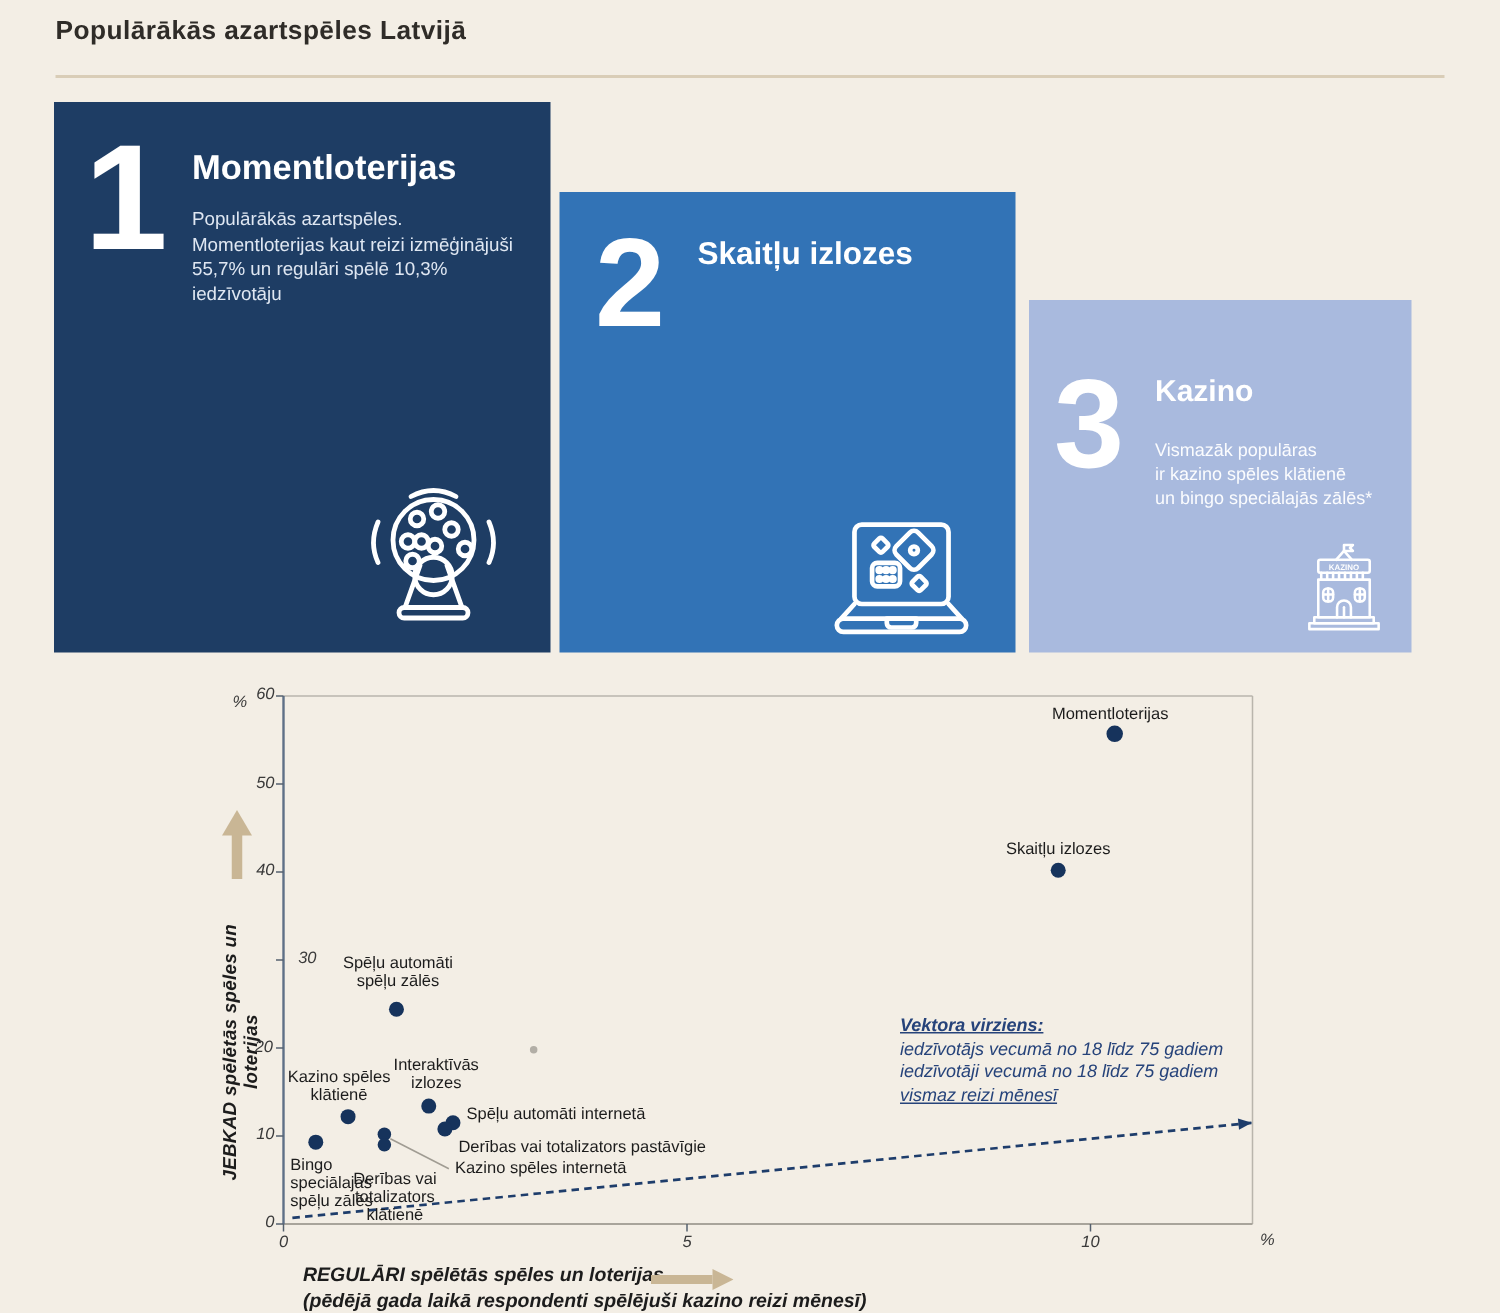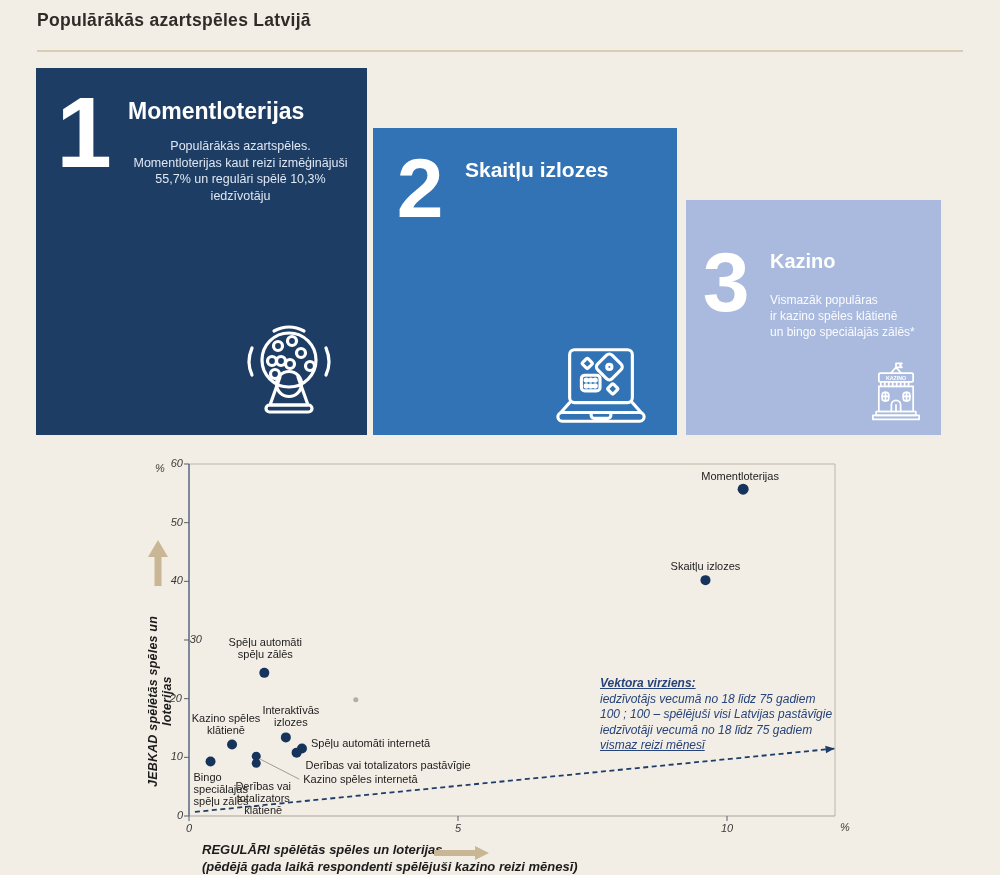--- a/index.html
+++ b/index.html
@@ -28,21 +28,21 @@
   .rank{font-weight:700;color:#fff;text-align:center;}
   #card-1 .rank{font-size:100px;line-height:.80;width:56px;}
   #card-2 .rank{font-size:84px;line-height:.82;width:58px;}
   #card-3 .rank{font-size:84px;line-height:.82;width:56px;}
   .card-text{padding-left:16px;flex:1;}
   .card-title{font-weight:700;color:#fff;}
   #card-1 .card-title{font-size:23px;margin-top:6px;}
   #card-2 .card-title{font-size:21px;margin-top:4px;}
   #card-3 .card-title{font-size:20px;margin-top:2px;}
   .card-desc{white-space:pre-line;}
-  #card-1 .card-desc{font-size:12.5px;line-height:16.5px;margin-top:13px;color:#dfe7f2;text-align:center;}
+  #card-1 .card-desc{font-size:12.5px;line-height:16.5px;margin-top:13px;color:#dfe7f2;}
   #card-2 .card-desc{font-size:12.5px;line-height:16.5px;margin-top:11px;color:#e4eefa;}
   #card-3 .card-desc{font-size:12px;line-height:16px;margin-top:19px;color:#fbfcfe;}
   .card-icon{position:absolute;}
   #card-1 .card-icon{right:28px;bottom:8px;width:100px;height:114px;}
   #card-2 .card-icon{right:27px;bottom:4px;width:98px;height:90px;}
   #card-3 .card-icon{right:12px;bottom:5px;width:66px;height:70px;}
   .card-icon svg{width:100%;height:100%;}
   
   .tick-label{position:absolute;font-size:11px;font-style:italic;color:#3a3a3a;}
   .axis-unit{position:absolute;font-size:11px;font-style:italic;color:#3a3a3a;}
@@ -202,21 +202,20 @@
   <div class="abs" id="x-axis-title">REGULĀRI spēlētās spēles un loterijas</div>
   <svg class="abs" style="left:434px;top:846px;" width="55" height="14" viewBox="0 0 55 14">
     <rect x="0" y="4" width="41" height="6" fill="#c9b695"></rect>
     <polygon points="41,0 41,14 55,7" fill="#c9b695"></polygon>
   </svg>
   <div class="abs" id="x-axis-subtitle">(pēdējā gada laikā respondenti spēlējuši kazino reizi mēnesī)</div>
 
   <div class="abs" id="annotation">
       <div class="ann-line"><span class="u b">Vektora virziens:</span></div>
       <div class="ann-line"><span>iedzīvotājs vecumā no 18 līdz 75 gadiem</span></div>
-      <div class="ann-line"><span>100 ; 100 – spēlējuši visi Latvijas pastāvīgie</span></div>
       <div class="ann-line"><span>iedzīvotāji vecumā no 18 līdz 75 gadiem</span></div>
       <div class="ann-line"><span class="u">vismaz reizi mēnesī</span></div>
     </div>
   <div class="abs" id="chart-labels" style="left:0;top:0;width:1000px;height:875px;">
       <div class="pt-label" style="left: 630.14px; width: 220px; text-align: center; top: 470.225px;">Momentloterijas</div>
       <div class="pt-label" style="left: 595.48px; width: 220px; text-align: center; top: 560.159px;">Skaitļu izlozes</div>
       <div class="pt-label" style="left: 155.32px; width: 220px; text-align: center; top: 635.853px;">Spēļu automāti
 spēļu zālēs</div>
       <div class="pt-label" style="left: 180.84px; width: 220px; text-align: center; top: 704.386px;">Interaktīvās
 izlozes</div>
@@ -229,21 +228,21 @@
 totalizators
 klātienē</div>
       <div class="pt-label" style="left: 193.52px; text-align: left; top: 771.44px;">Bingo
 speciālajās
 spēļu zālēs</div>
     </div>
   <div class="abs" id="chart-ticks" style="left:0;top:0;width:1000px;height:875px;">
       <div class="tick-label" style="left:150px;width:33px;text-align:right;top:809px;">0</div>
       <div class="tick-label" style="left:150px;width:33px;text-align:right;top:750.333px;">10</div>
       <div class="tick-label" style="left:150px;width:32px;text-align:right;top:691.6659999999999px;">20</div>
-      <div class="tick-label" style="left:150px;width:52px;text-align:right;top:632.999px;">30</div>
+      <div class="tick-label" style="left:150px;width:33px;text-align:right;top:632.999px;padding-left:28px;">30</div>
       <div class="tick-label" style="left:150px;width:33px;text-align:right;top:574.332px;">40</div>
       <div class="tick-label" style="left:150px;width:33px;text-align:right;top:515.665px;">50</div>
       <div class="tick-label" style="left:150px;width:33px;text-align:right;top:456.998px;">60</div>
       <div class="tick-label" style="left:174px;width:30px;text-align:center;top:822px;">0</div>
       <div class="tick-label" style="left:443px;width:30px;text-align:center;top:822px;">5</div>
       <div class="tick-label" style="left:712px;width:30px;text-align:center;top:822px;">10</div>
     </div>
 </div>
 
 </body></html>

